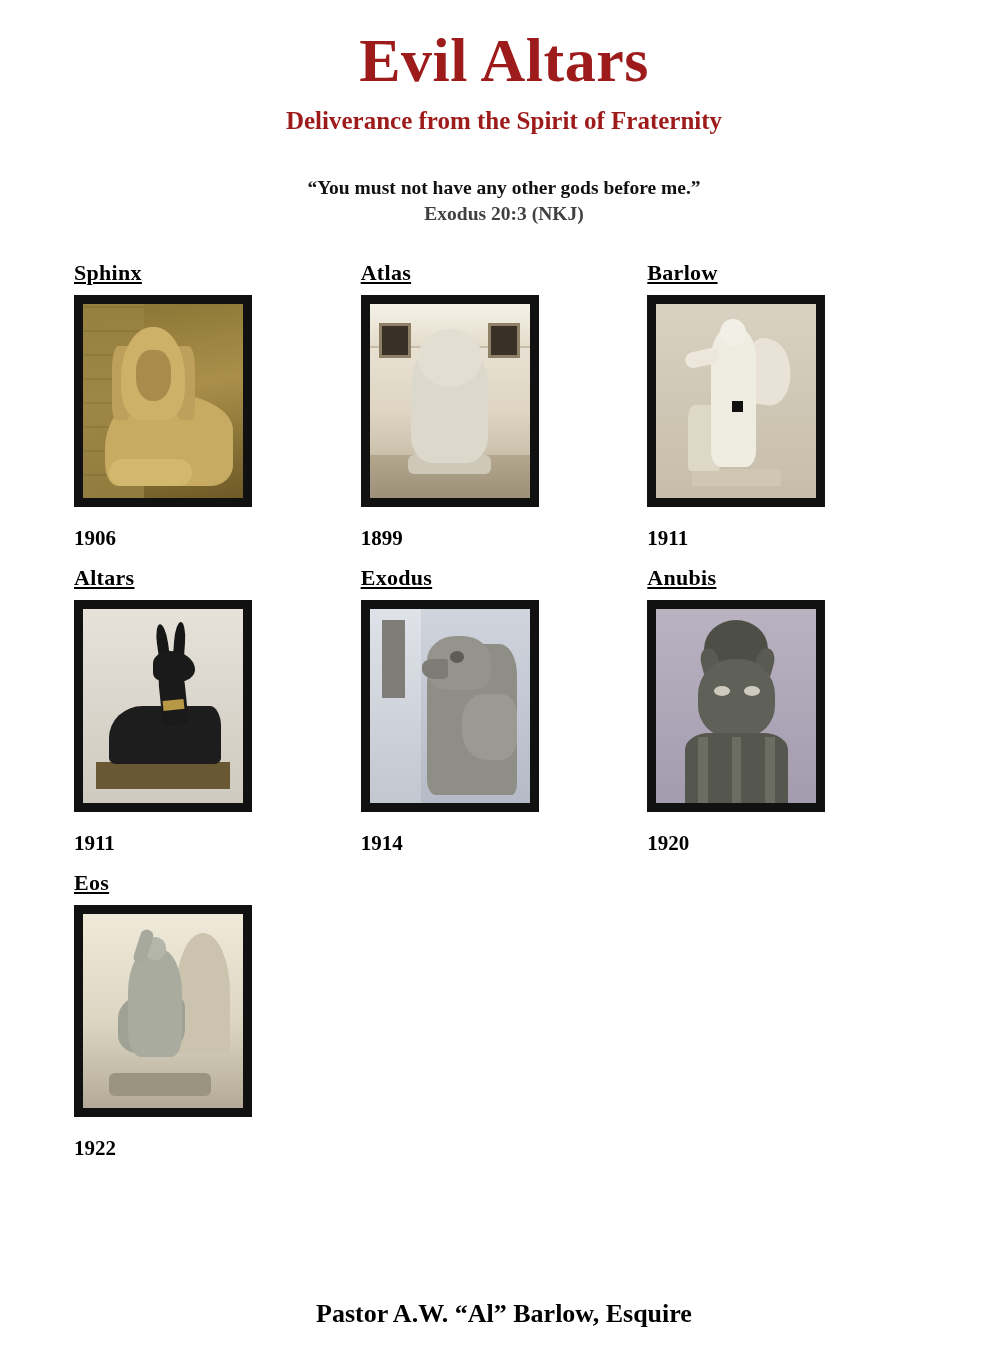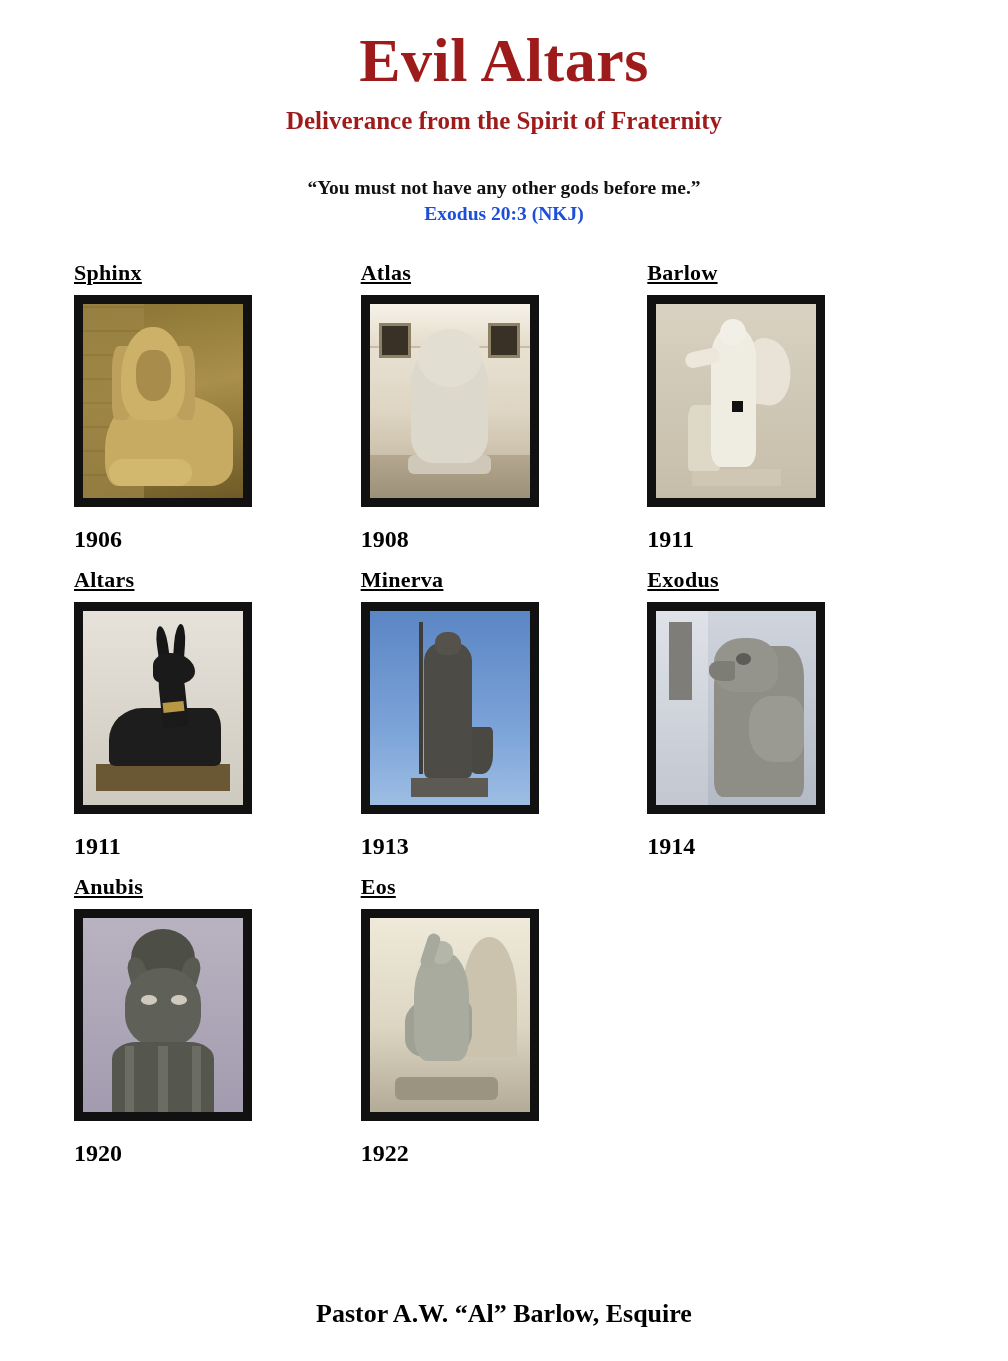--- a/index.html
+++ b/index.html
@@ -43,21 +43,21 @@
     font-size: 19.5px;
     font-weight: bold;
     margin: 40px 0 0 0;
     line-height: 1.35;
     color: #111;
   }
   .verse-ref {
     text-align: center;
     font-size: 19.5px;
     font-weight: bold;
-    color: #1d4ed8;
+    color: #404040;
     line-height: 1.35;
   }
 
   .grid {
     margin: 32px auto 0 auto;
     width: 860px;
     display: grid;
     grid-template-columns: repeat(3, 1fr);
     row-gap: 14px;
     column-gap: 0px;
@@ -82,21 +82,21 @@
     overflow: hidden;
     position: relative;
     background: #cfcfcf;
   }
   .frame .art {
     position: absolute;
     inset: 0;
     overflow: hidden;
   }
   .cell-year {
-    font-size: 24px;
+    font-size: 21px;
     font-weight: bold;
     margin-top: 19px;
   }
 
   
   .sphinx-bg { background: linear-gradient(170deg,#8a7434 0%, #a98f4a 45%, #6f5a27 100%); }
   .sphinx-wall { position:absolute; left:0; top:0; width:38%; height:100%;
      background: repeating-linear-gradient(0deg,#9a8344 0 22px,#8d7739 22px 24px); opacity:.75;}
   .sphinx-body { position:absolute; left:14%; bottom:6%; width:80%; height:48%;
      background:#c7ab63; border-radius:40% 55% 18% 10%/60% 40% 22% 25%; }
@@ -285,21 +285,21 @@
         <div class="art atlas-bg">
           <div class="atlas-ceil"></div>
           <div class="atlas-pic l"></div>
           <div class="atlas-pic r"></div>
           <div class="atlas-floor"></div>
           <div class="atlas-base"></div>
           <div class="atlas-fig"></div>
           <div class="atlas-globe"></div>
         </div>
       </div>
-      <div class="cell-year">1908</div>
+      <div class="cell-year">1899</div>
     </div>
 
     <div class="cell">
       <div class="cell-title">Barlow</div>
       <div class="frame">
         <div class="art apollo-bg">
           <div class="apollo-base"></div>
           <div class="apollo-trunk"></div>
           <div class="apollo-cloak"></div>
           <div class="apollo-fig"></div>
@@ -320,33 +320,20 @@
           <div class="anubis-neck"></div>
           <div class="anubis-collar"></div>
           <div class="anubis-ear-l"></div>
           <div class="anubis-ear-r"></div>
           <div class="anubis-head"></div>
         </div>
       </div>
       <div class="cell-year">1911</div>
     </div>
 
-    <div class="cell">
-      <div class="cell-title">Minerva</div>
-      <div class="frame">
-        <div class="art minerva-bg">
-          <div class="minerva-spear"></div>
-          <div class="minerva-base"></div>
-          <div class="minerva-shield"></div>
-          <div class="minerva-fig"></div>
-          <div class="minerva-head"></div>
-        </div>
-      </div>
-      <div class="cell-year">1913</div>
-    </div>
 
     <div class="cell">
       <div class="cell-title">Exodus</div>
       <div class="frame">
         <div class="art horus-bg">
           <div class="horus-wall"></div>
           <div class="horus-obelisk"></div>
           <div class="horus-body"></div>
           <div class="horus-wing"></div>
           <div class="horus-head"></div>

